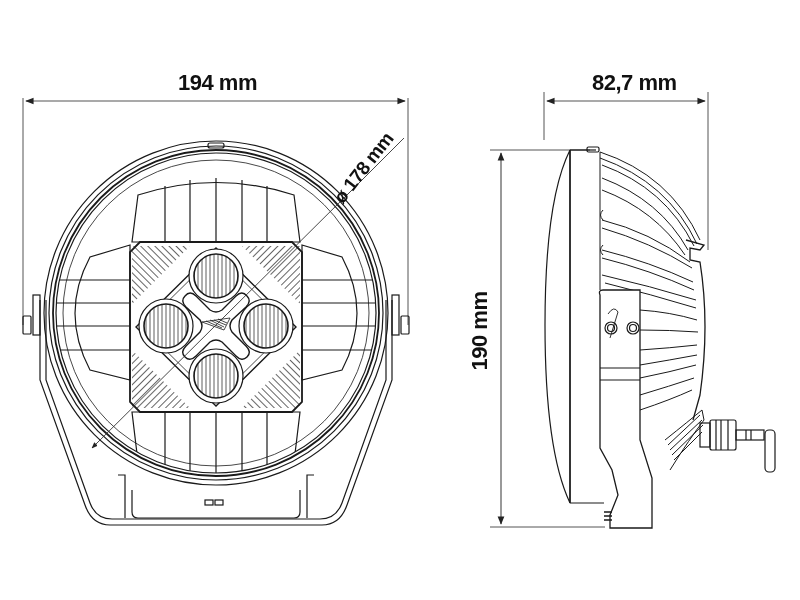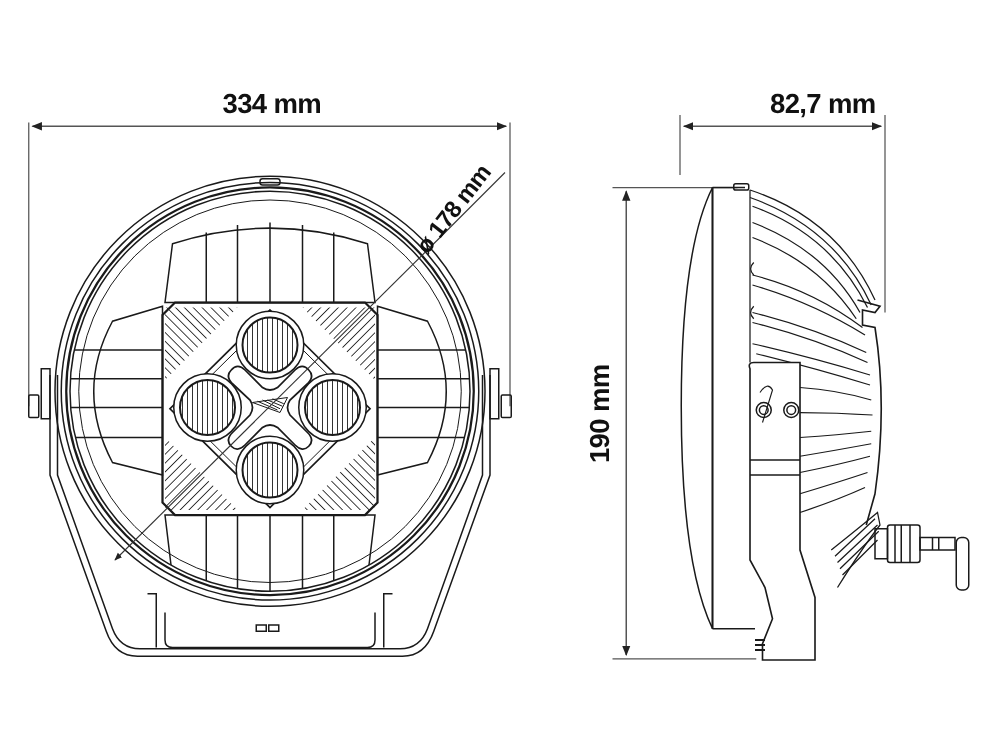--- a/index.html
+++ b/index.html
@@ -31,21 +31,20 @@
       letter-spacing: -0.5px;
       transform-origin: center center;
     }
     .dim-width {
       left: 178px;
       top: 70px;
     }
     .dim-depth {
       left: 592px;
       top: 70px;
-      margin-left: 24px;
     }
     .dim-diameter {
       left: 322px;
       top: 157px;
       transform: rotate(-52deg);
       font-size: 19px;
     }
     .dim-height {
       left: 441px;
       top: 318px;
@@ -250,16 +249,16 @@
       <line x1="721" y1="420" x2="721" y2="450"></line>
       <line x1="728" y1="420" x2="728" y2="450"></line>
       <rect x="736" y="430" width="28" height="10"></rect>
       <line x1="746" y1="430" x2="746" y2="440"></line>
       <line x1="751" y1="430" x2="751" y2="440"></line>
       <rect x="765" y="430" width="10" height="42" rx="4"></rect>
     </g>
   </g>
 </svg>
 
-<div class="dim-label dim-width">334 mm</div>
+<div class="dim-label dim-width">194 mm</div>
 <div class="dim-label dim-depth">82,7 mm</div>
 <div class="dim-label dim-diameter">ø 178 mm</div>
 <div class="dim-label dim-height">190 mm</div>
 
 </body></html>

